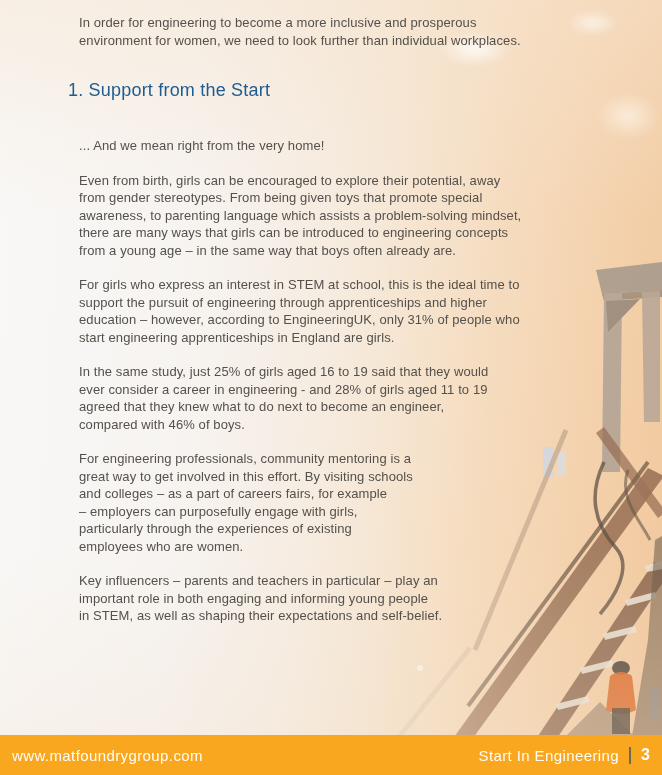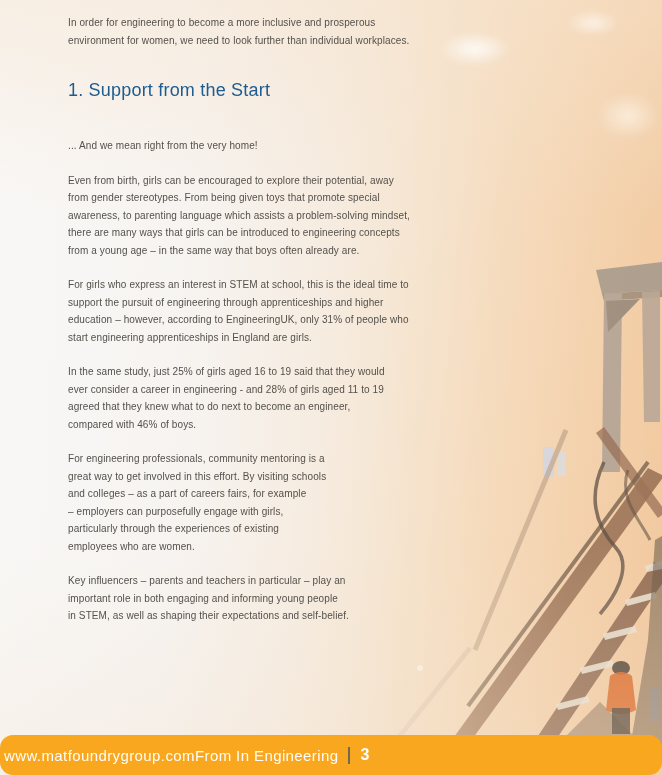--- a/index.html
+++ b/index.html
@@ -36,41 +36,40 @@
     background:radial-gradient(ellipse,rgba(255,255,255,0.85),rgba(255,255,255,0) 70%);}
   .flare.f2{left:566px;top:10px;width:54px;height:26px;
     background:radial-gradient(ellipse,rgba(255,255,255,0.65),rgba(255,255,255,0) 70%);}
   .flare.f3{left:596px;top:92px;width:64px;height:48px;
     background:radial-gradient(ellipse,rgba(255,252,244,0.60),rgba(255,255,255,0) 70%);}
   
   .content{
     position:absolute;left:68px;top:14px;width:548px;
   }
   .content p{
-    margin:0 0 17px 0;
-    font-size:10px;line-height:17.5px;
+    margin:0 0 17px 11px;
+    font-size:13px;line-height:17.5px;
     letter-spacing:0.1px;
     color:#54504b;
     white-space:pre-line;
   }
   .content h1{
     margin:30px 0 36px 0;
     font-size:18px;line-height:22px;
     font-weight:normal;
     letter-spacing:0.2px;
     color:#1e5c8f;
   }
   
   .footer{
     position:absolute;left:0;right:0;bottom:0;height:40px;
     background:#f8a71f;
-    display:flex;align-items:center;justify-content:flex-start;
-    padding:0 4px;box-sizing:border-box;
+    display:flex;align-items:center;justify-content:space-between;
+    padding:0 12px;box-sizing:border-box;
     color:#ffffff;
-    border-radius:13px;
   }
   .footer-website{font-size:15px;letter-spacing:0.4px;color:#fffdf8;text-decoration:none;}
   .footer-right{display:flex;align-items:center;gap:10px;}
   .footer-doc-title{font-size:15px;letter-spacing:0.4px;color:#fffdf8;}
   .footer-divider{width:2px;height:17px;background:#6e6a54;}
   .footer-page{font-size:16px;font-weight:bold;color:#ffffff;}
 </style>
 </head>
 <body>
 
@@ -152,19 +151,19 @@
 particularly through the experiences of existing
 employees who are women.</p>
     <p>Key influencers – parents and teachers in particular – play an
 important role in both engaging and informing young people
 in STEM, as well as shaping their expectations and self-belief.</p>
   </main>
 
   <footer class="footer">
     <a class="footer-website" href="#">www.matfoundrygroup.com</a>
     <div class="footer-right">
-      <span class="footer-doc-title">From In Engineering</span>
+      <span class="footer-doc-title">Start In Engineering</span>
       <span class="footer-divider"></span>
       <span class="footer-page">3</span>
     </div>
   </footer>
 
 </div>
 
 </body></html>

